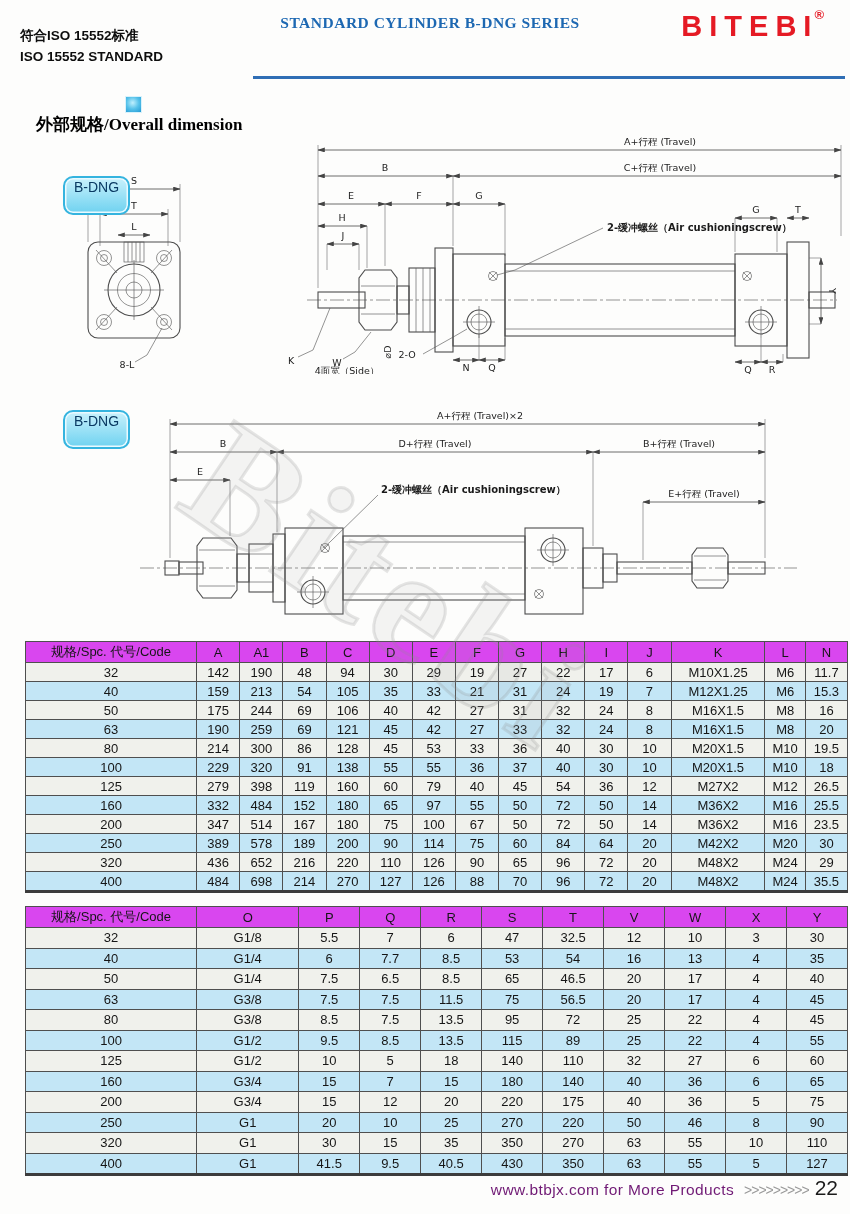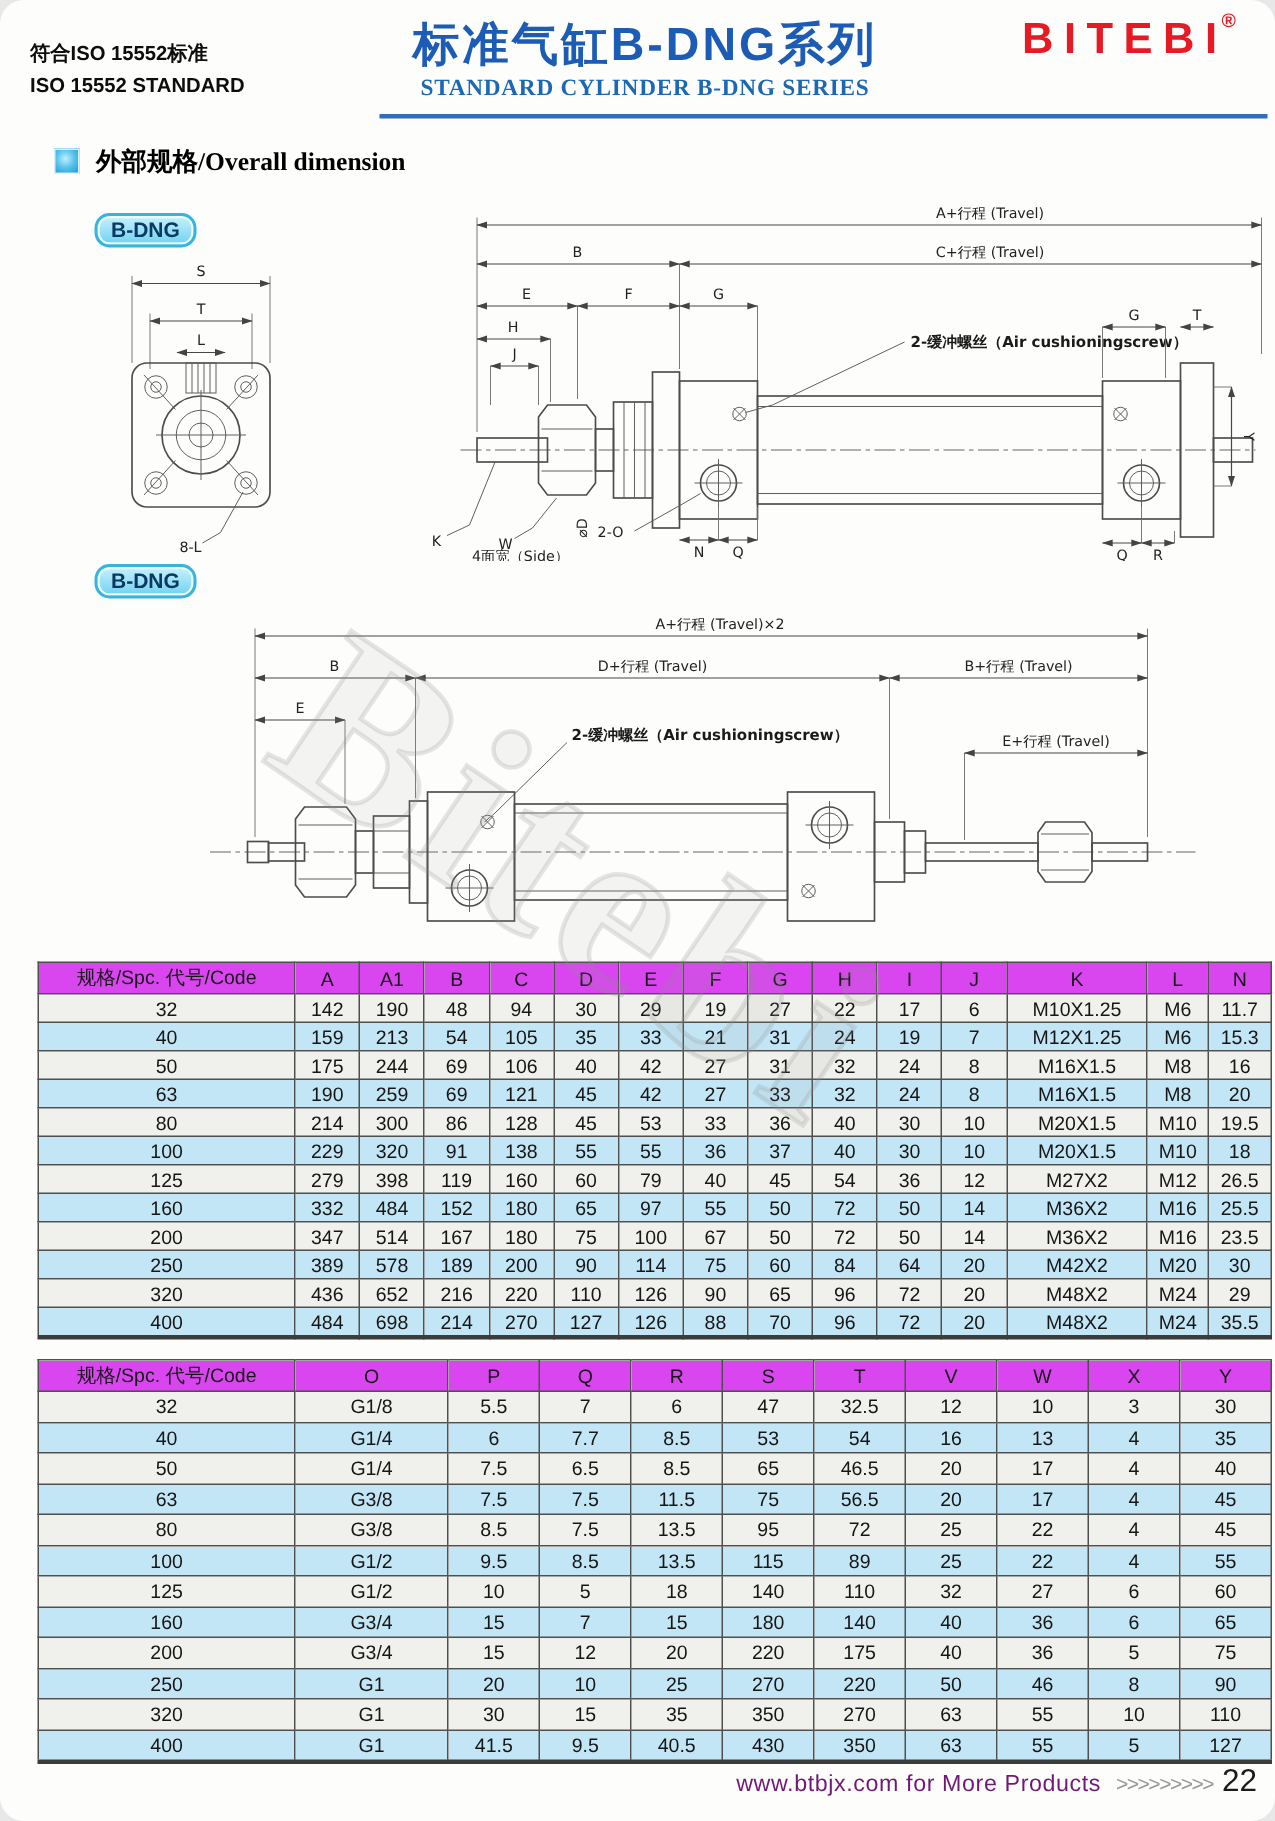--- a/index.html
+++ b/index.html
@@ -1,39 +1,39 @@
 <!DOCTYPE html>
 <html><head>
 <meta charset="utf-8">
 <style>
   html,body{margin:0;padding:0;background:#e8e8e8;}
   .page{position:relative;width:850px;height:1214px;background:#fdfdfc;overflow:hidden;
-        font-family:"Liberation Sans","DejaVu Sans",sans-serif;color:#111;border-radius:16px;}
+        font-family:"Liberation Sans","DejaVu Sans",sans-serif;color:#111;}
 
   
   .iso-block{position:absolute;left:20px;top:26px;font-size:13.5px;font-weight:bold;line-height:1.55;color:#0d0d0d;}
   .title-block{position:absolute;left:215px;top:12px;width:430px;text-align:center;}
   .title-zh{font-size:31px;font-weight:bold;color:#1c5cb5;letter-spacing:2px;line-height:1.15;}
   .title-en{font-family:"Liberation Serif","DejaVu Serif",serif;font-size:15.5px;font-weight:bold;
             color:#1d68b2;letter-spacing:0.5px;margin-top:2px;}
   .brand{position:absolute;right:22px;top:10px;font-size:29px;font-weight:bold;color:#e51a24;letter-spacing:7px;}
   .brand sup{font-size:13px;letter-spacing:0;color:#e51a24;position:relative;top:-6px;left:-4px;}
   .header-rule{position:absolute;left:253px;top:76px;width:592px;height:3px;background:#2f6eb5;}
 
   
-  .section-head{position:absolute;left:36px;top:96px;display:flex;align-items:center;}
+  .section-head{position:absolute;left:36px;top:96px;display:flex;align-items:center;flex-direction:column;}
   .bullet{width:17px;height:17px;margin-right:11px;
           background:radial-gradient(circle at 45% 40%, #bfeffd 0%, #56c2ea 45%, #1890cf 100%);
           box-shadow:0 0 0 1px #d9f2fb inset;}
   .section-title{font-family:"Liberation Serif","DejaVu Serif",serif;font-size:17px;font-weight:bold;color:#000;}
 
   
-  .badge{position:absolute;z-index:8;padding:1px 9px 2px;font-size:14px;font-weight:bold;color:#0a3a63;
+  .badge{position:absolute;z-index:8;padding:1px 9px 18px;font-size:14px;font-weight:normal;color:#0a3a63;
          background:linear-gradient(#c8f1fc,#6fd2f0);border:2px solid #35b4df;border-radius:10px;
-         box-shadow:0 0 0 1.5px #eafaff inset;}
+         box-shadow:0 0 0 1.5px #eafaff inset;margin-top:34px;}
   .badge1{left:63px;top:142px;}
   .badge2{left:63px;top:376px;}
 
   
   svg.diag{position:absolute;z-index:1;}
   .ln{fill:none;stroke:#4c4c4c;stroke-width:1.1;}
   .thin{fill:none;stroke:#5a5a5a;stroke-width:0.65;}
   .ext{fill:none;stroke:#6a6a6a;stroke-width:0.6;}
   .dim{fill:none;stroke:#474747;stroke-width:0.8;marker-start:url(#ar);marker-end:url(#ar);}
   .dim2{fill:none;stroke:#474747;stroke-width:0.8;marker-start:url(#ar2);marker-end:url(#ar2);}
@@ -72,21 +72,20 @@
 </head>
 <body>
 
 <div class="page">
 
   <div class="iso-block">
     <div>符合ISO 15552标准</div>
     <div>ISO 15552 STANDARD</div>
   </div>
   <div class="title-block">
-    <div class="title-zh">标准气缸B-DNG系列</div>
     <div class="title-en">STANDARD CYLINDER B-DNG SERIES</div>
   </div>
   <div class="brand"><span>BITEBI</span><sup>®</sup></div>
   <div class="header-rule"></div>
 
   <div class="section-head">
     <div class="bullet"></div>
     <div class="section-title">外部规格/Overall dimension</div>
   </div>
 

